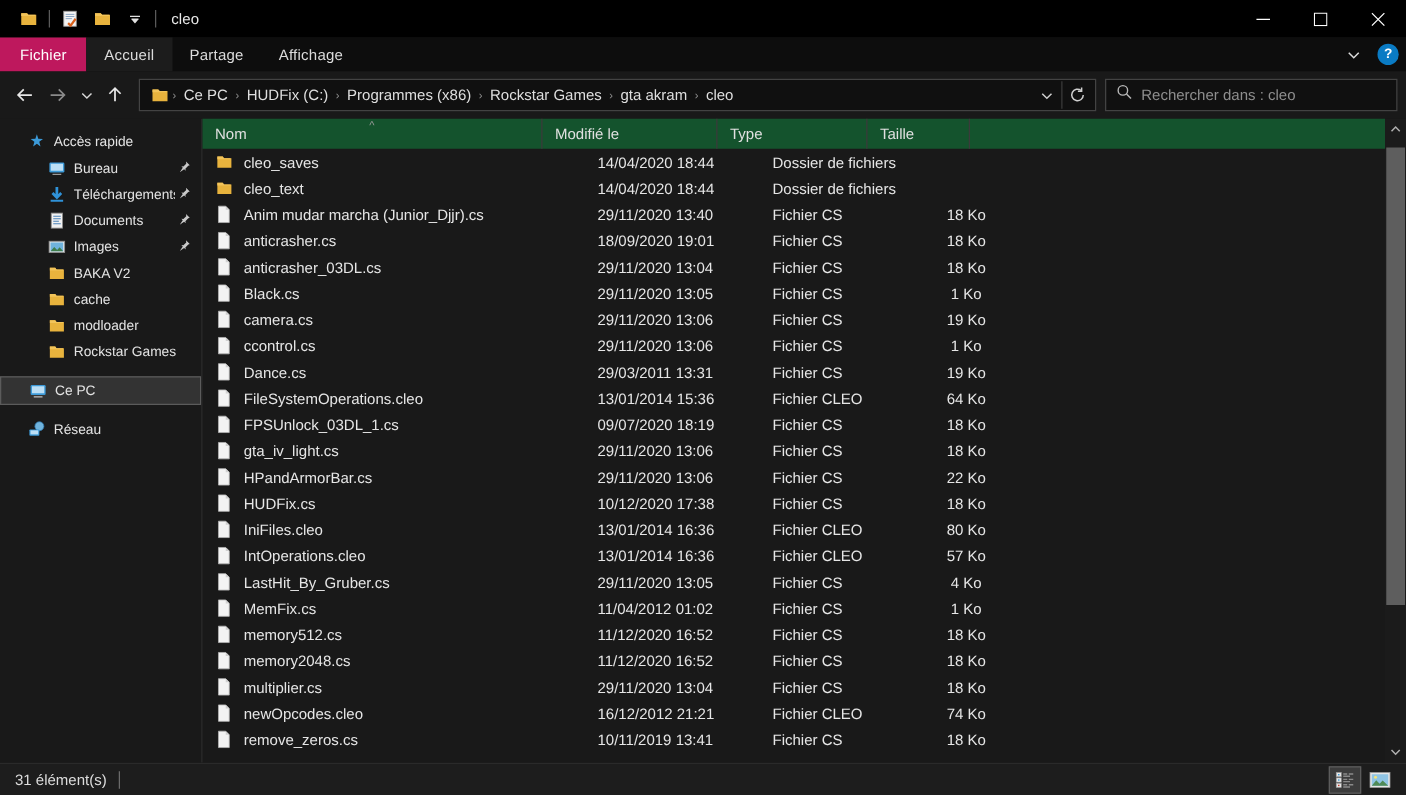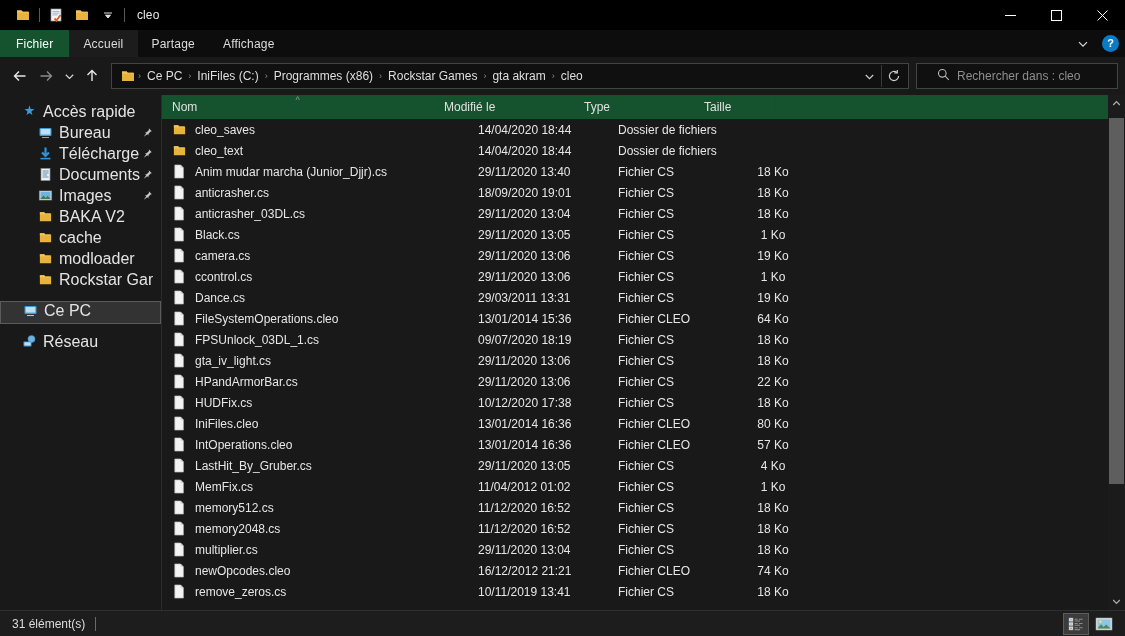--- a/index.html
+++ b/index.html
@@ -27,21 +27,21 @@
 
   
   .ribbon {
     height: 27px; background: #0d0d0d; display: flex; align-items: stretch;
     flex: 0 0 27px; position: relative;
   }
   .tab {
     display: flex; align-items: center; padding: 0 14px;
     color: #dcdcdc; font-size: 12px; letter-spacing: .2px;
   }
-  .tab-file { background: #14532d; color: #fff; padding: 0 16px; }
+  .tab-file { background: #be185d; color: #fff; padding: 0 16px; }
   .tab-accueil { background: #1c1c1c; }
   .ribbon-right { position: absolute; right: 6px; top: 0; height: 27px; display: flex; align-items: center; gap: 8px; }
   .ribbon-chev { width: 22px; height: 22px; display: flex; align-items: center; justify-content: center; }
   .help-btn { width: 17px; height: 17px; border-radius: 50%; background: #0a7bc4; color: #fff;
               font-size: 11px; display: flex; align-items: center; justify-content: center;
               font-weight: bold; line-height: 1; }
 
   
   .addrbar { height: 38px; background: #191919; display: flex; align-items: center; flex: 0 0 38px; padding: 0 7px; }
   .navbtn { width: 26px; height: 26px; display: flex; align-items: center; justify-content: center; color: #e0e0e0; }
@@ -52,33 +52,33 @@
     display: flex; align-items: center; padding: 0 2px 0 6px; min-width: 0;
   }
   .crumbs { display: flex; align-items: center; flex: 1; min-width: 0; overflow: hidden; }
   .crumb { color: #dfdfdf; font-size: 12px; padding: 2px 5px; white-space: nowrap; }
   .crumb-sep { color: #909090; font-size: 9px; padding: 0 1px; }
   .crumb-icon { margin-right: 1px; display: flex; align-items: center; padding-left: 2px; }
   .crumb-tools { display: flex; align-items: center; }
   .crumb-tool { width: 24px; height: 24px; display: flex; align-items: center; justify-content: center; color: #cfcfcf; }
   .crumb-divider { width: 1px; height: 22px; background: #3a3a3a; }
   .searchbox {
-    width: 202px; height: 26px; margin-left: 7px; background: #101010; border: 1px solid #434343;
-    display: flex; align-items: center; padding: 0 20px; gap: 7px;
+    width: 234px; height: 26px; margin-left: 7px; background: #101010; border: 1px solid #434343;
+    display: flex; align-items: center; padding: 0 8px; gap: 7px;
   }
   .search-ph { color: #8e8e8e; font-size: 12px; }
 
   
   .body { flex: 1; display: flex; min-height: 0; background: #191919; position: relative; }
 
   
   .sidebar { width: 161px; flex: 0 0 161px; background: #191919; padding-top: 8px; overflow: hidden; }
   .nav-item {
-    height: 21px; display: flex; align-items: flex-start; padding-right: 8px; position: relative;
-    color: #e3e3e3; font-size: 16px; white-space: nowrap;
+    height: 21px; display: flex; align-items: center; padding-right: 8px; position: relative;
+    color: #e3e3e3; font-size: 11px; white-space: nowrap;
   }
   .nav-item.selected { background: #333333; border: 1px solid #5b5b5b; height: 23px; }
   .nav-ico { width: 16px; height: 16px; flex: 0 0 16px; display: flex; align-items: center; justify-content: center; margin-right: 6px; }
   .nav-label { overflow: hidden; text-overflow: clip; }
   .pin { margin-left: auto; flex: 0 0 auto; padding-left: 2px; }
   .depth0 { padding-left: 21px; }
   .depth1 { padding-left: 37px; }
   .nav-gap { height: 9px; }
 
   
@@ -214,21 +214,21 @@
       <div class="crumb-icon">
         <svg width="16" height="16" viewBox="0 0 16 16">
             <path d="M2 3.5h4.6l1.1 1.3H14V13H2z" fill="#e8b33d"></path>
             <path d="M2 3.5h4.6l1.1 1.3H13.3V5.8H2z" fill="#f2c45a"></path>
           </svg>
       </div>
       <div class="crumbs">
         <span class="crumb-sep">›</span>
         <span class="crumb">Ce PC</span>
         <span class="crumb-sep">›</span>
-        <span class="crumb">IniFiles (C:)</span>
+        <span class="crumb">HUDFix (C:)</span>
         <span class="crumb-sep">›</span>
         <span class="crumb">Programmes (x86)</span>
         <span class="crumb-sep">›</span>
         <span class="crumb">Rockstar Games</span>
         <span class="crumb-sep">›</span>
         <span class="crumb">gta akram</span>
         <span class="crumb-sep">›</span>
         <span class="crumb">cleo</span>
       </div>
       <div class="crumb-tools">

